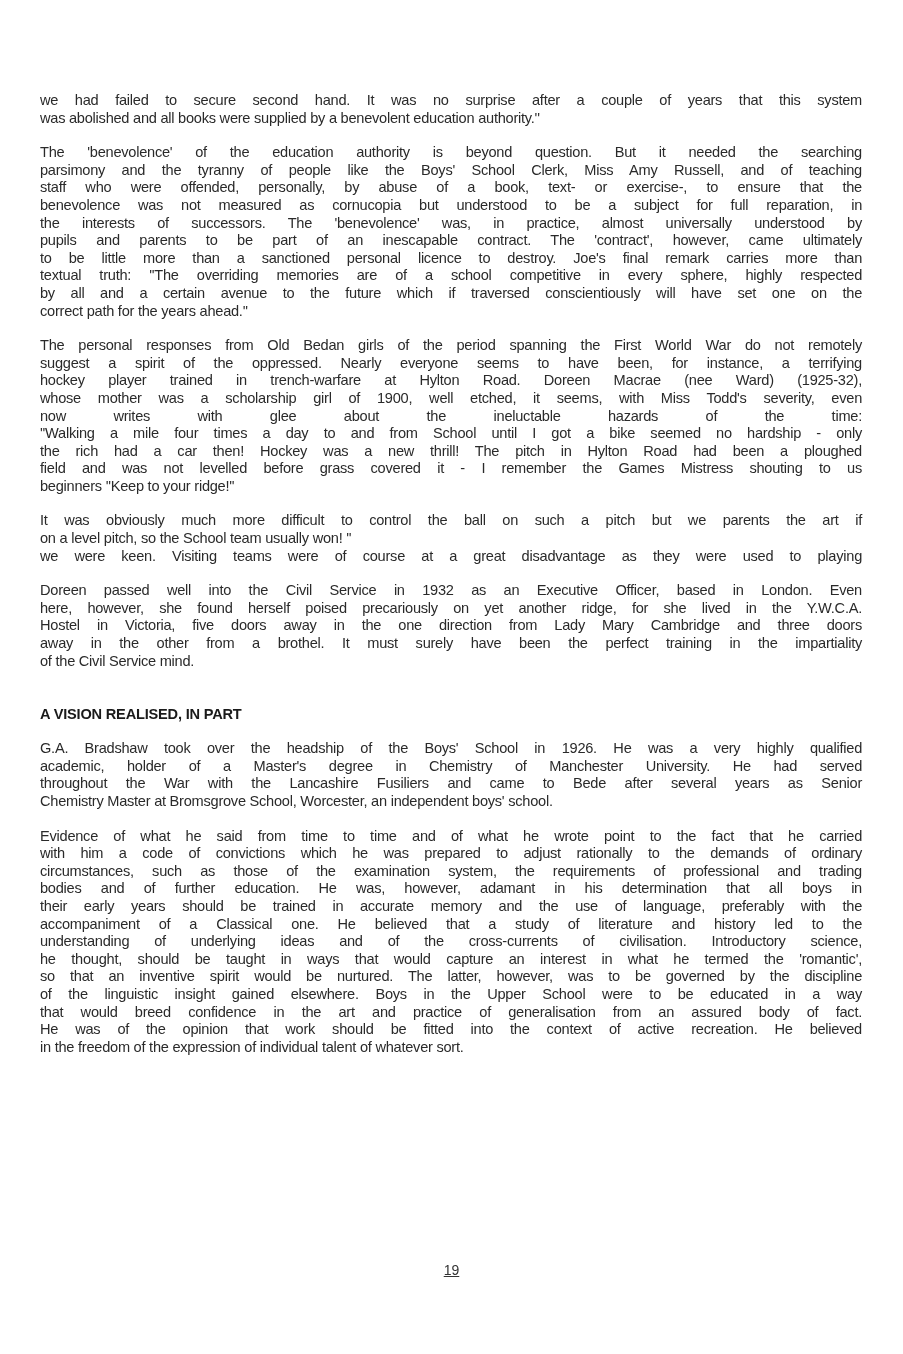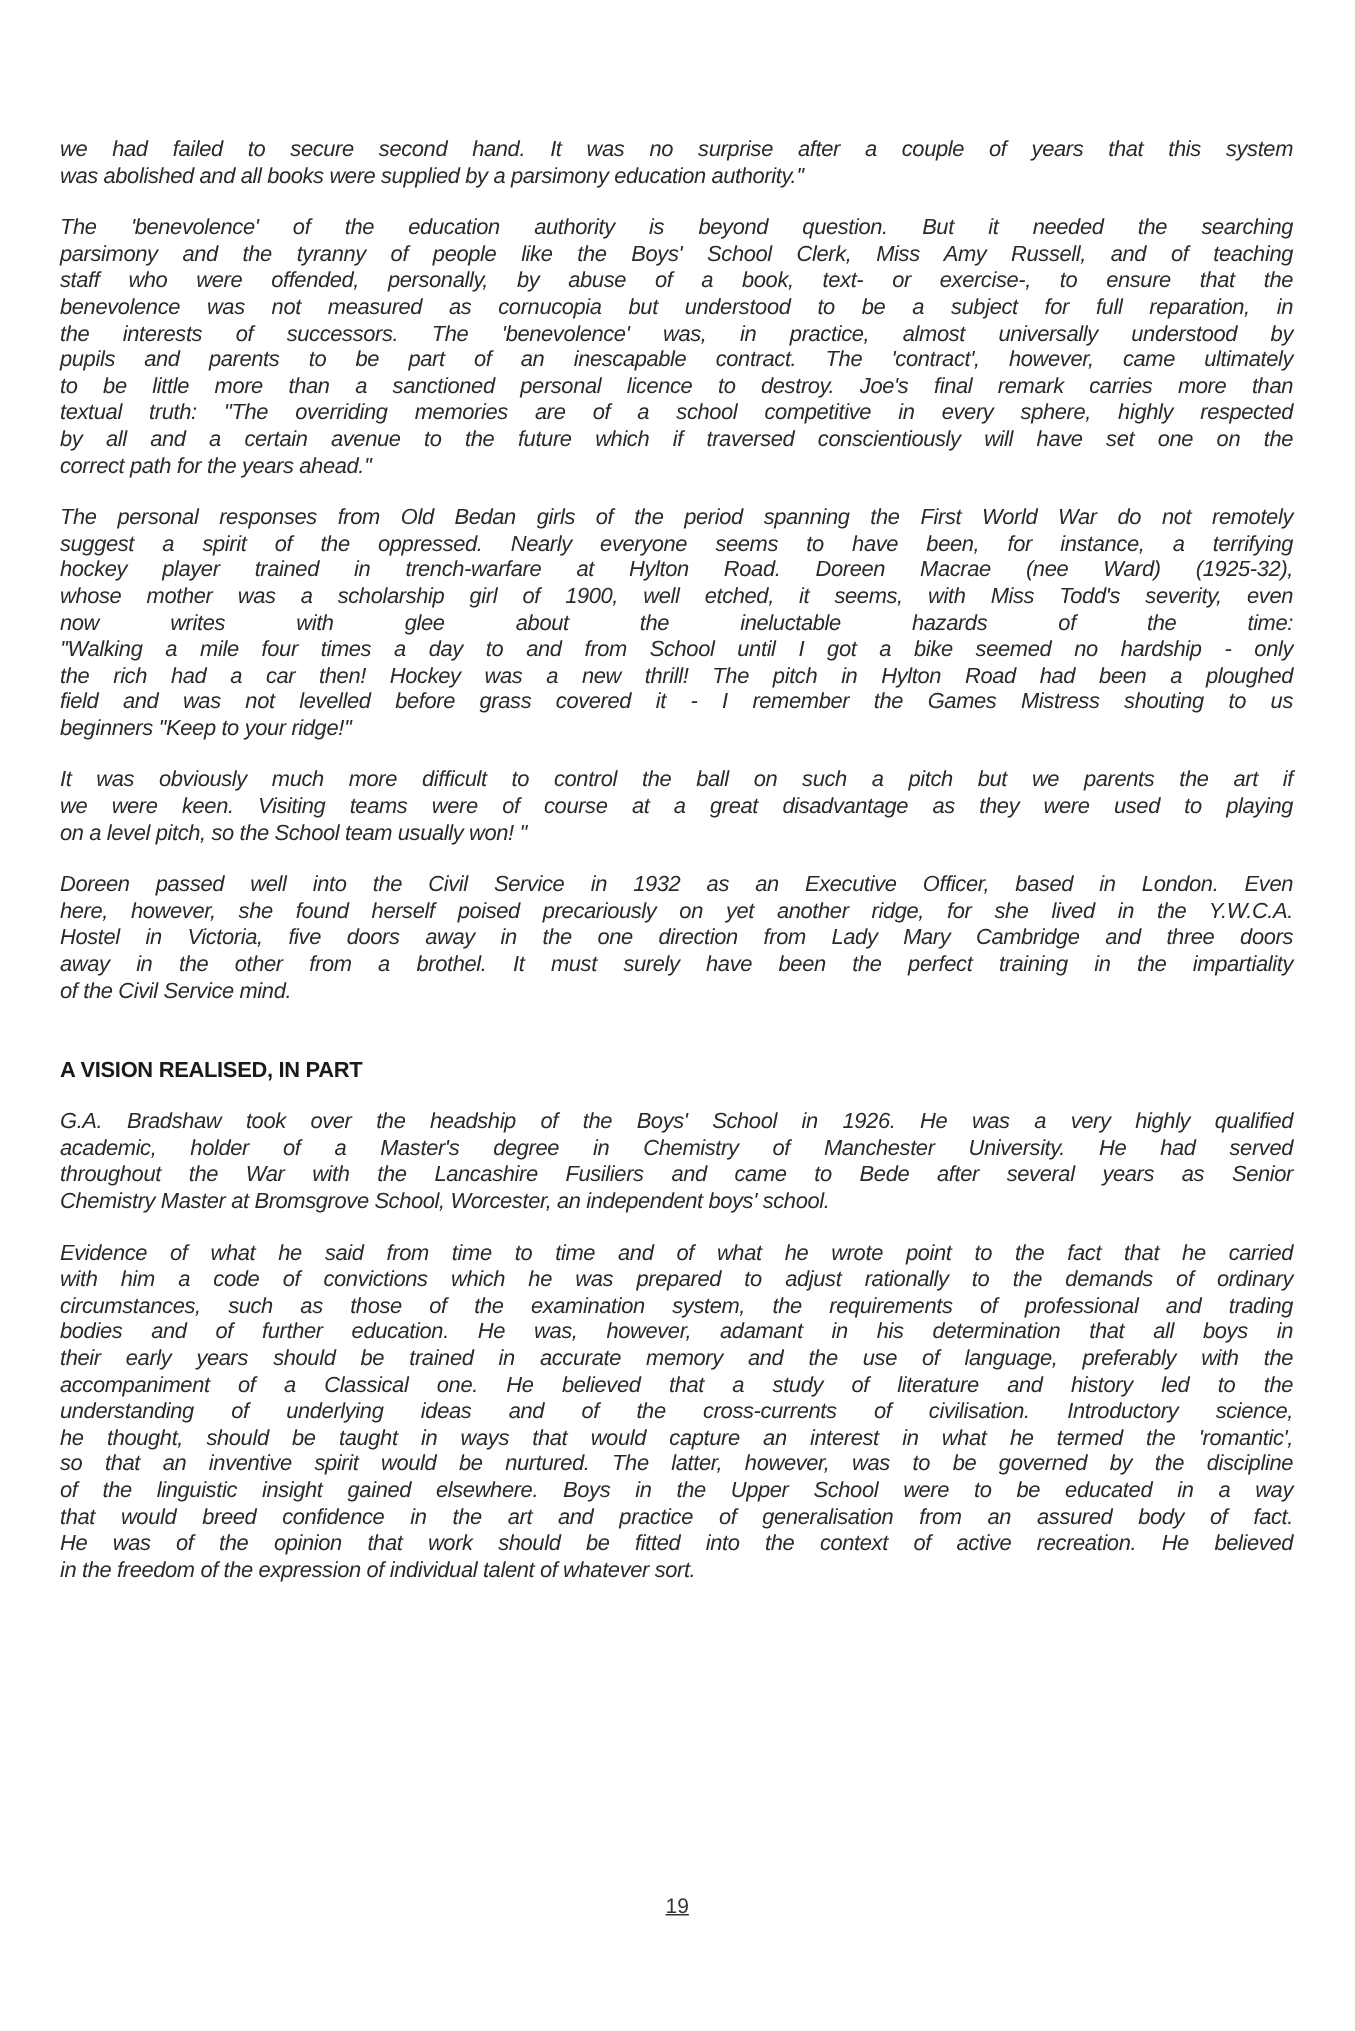--- a/index.html
+++ b/index.html
@@ -23,21 +23,21 @@
     }
     .para {
       margin: 0;
       font-size: 14.6px;
       line-height: 17.6px;
       text-align: justify;
       letter-spacing: -0.25px;
       word-spacing: 0px;
       white-space: pre-line;
     }
-    .line { display: block; text-align: justify; text-align-last: justify; font-style: italic; }
+    .line { display: block; text-align: justify; text-align-last: justify; }
     .line.last { text-align-last: left; }
     .gap { height: 17px; }
     .heading {
       margin: 0;
       font-family: "Liberation Sans", sans-serif;
       font-weight: bold;
       font-size: 14.6px;
       letter-spacing: -0.2px;
       text-align: left;
       color: #1a1a1a;
@@ -51,27 +51,27 @@
       font-size: 14px;
       color: #333;
       text-decoration: underline;
     }
   </style>
 </head>
 <body>
 
 <div class="page">
   <div id="main-paras">
-      <p class="para"><span class="line">we had failed to secure second hand.    It was no surprise after a couple of years that this system</span><span class="line last">was abolished and all books were supplied by a parsimony education authority.''</span></p>
+      <p class="para"><span class="line">we had failed to secure second hand.    It was no surprise after a couple of years that this system</span><span class="line last">was abolished and all books were supplied by a benevolent education authority.''</span></p>
       <div class="gap"></div>
       <p class="para"><span class="line">The 'benevolence' of the education authority is beyond question.    But it needed the searching</span><span class="line">parsimony and the tyranny of people like the Boys' School Clerk, Miss Amy Russell, and of teaching</span><span class="line">staff who were offended, personally, by abuse of a book, text- or exercise-, to ensure that the</span><span class="line">benevolence was not measured as cornucopia but understood to be a subject for full reparation, in</span><span class="line">the interests of successors.    The 'benevolence' was, in practice, almost universally understood by</span><span class="line">pupils and parents to be part of an inescapable contract.    The 'contract', however, came ultimately</span><span class="line">to be little more than a sanctioned personal licence to destroy.    Joe's final remark carries more than</span><span class="line">textual truth:    ''The overriding memories are of a school competitive in every sphere, highly respected</span><span class="line">by all and a certain avenue to the future which if traversed conscientiously will have set one on the</span><span class="line last">correct path for the years ahead.''</span></p>
       <div class="gap"></div>
       <p class="para"><span class="line">The personal responses from Old Bedan girls of the period spanning the First World War do not remotely</span><span class="line">suggest a spirit of the oppressed.    Nearly everyone seems to have been, for instance, a terrifying</span><span class="line">hockey player trained in trench-warfare at Hylton Road.    Doreen Macrae (nee Ward) (1925-32),</span><span class="line">whose mother was a scholarship girl of 1900, well etched, it seems, with Miss Todd's severity, even</span><span class="line">now writes with glee about the ineluctable hazards of the time:</span><span class="line">''Walking a mile four times a day to and from School until I got a bike seemed no hardship - only</span><span class="line">the rich had a car then!    Hockey was a new thrill!    The pitch in Hylton Road had been a ploughed</span><span class="line">field and was not levelled before grass covered it - I remember the Games Mistress shouting to us</span><span class="line last">beginners ''Keep to your ridge!''</span></p>
       <div class="gap"></div>
-      <p class="para"><span class="line">It was obviously much more difficult to control the ball on such a pitch but we parents the art if</span><span class="line">we were keen.    Visiting teams were of course at a great disadvantage as they were used to playing</span><span class="line last">on a level pitch, so the School team usually won! ''</span></p>
+      <p class="para"><span class="line">It was obviously much more difficult to control the ball on such a pitch but we parents the art if</span><span class="line last">on a level pitch, so the School team usually won! ''</span><span class="line">we were keen.    Visiting teams were of course at a great disadvantage as they were used to playing</span></p>
       <div class="gap"></div>
       <p class="para"><span class="line">Doreen passed well into the Civil Service in 1932 as an Executive Officer, based in London.    Even</span><span class="line">here, however, she found herself poised precariously on yet another ridge, for she lived in the Y.W.C.A.</span><span class="line">Hostel in Victoria, five doors away in the one direction from Lady Mary Cambridge and three doors</span><span class="line">away in the other from a brothel.    It must surely have been the perfect training in the impartiality</span><span class="line last">of the Civil Service mind.</span></p>
     </div>
   <div class="gap" style="height:36px"></div>
   <h2 class="heading">A VISION REALISED, IN PART</h2>
   <div class="gap" style="height:18px"></div>
   <div id="section-paras">
       <p class="para"><span class="line">G.A. Bradshaw took over the headship of the Boys' School in 1926.    He was a very highly qualified</span><span class="line">academic, holder of a Master's degree in Chemistry of Manchester University.    He had served</span><span class="line">throughout the War with the Lancashire Fusiliers and came to Bede after several years as Senior</span><span class="line last">Chemistry Master at Bromsgrove School, Worcester, an independent boys' school.</span></p>
       <div class="gap"></div>
       <p class="para"><span class="line">Evidence of what he said from time to time and of what he wrote point to the fact that he carried</span><span class="line">with him a code of convictions which he was prepared to adjust rationally to the demands of ordinary</span><span class="line">circumstances, such as those of the examination system, the requirements of professional and trading</span><span class="line">bodies and of further education.    He was, however, adamant in his determination that all boys in</span><span class="line">their early years should be trained in accurate memory and the use of language, preferably with the</span><span class="line">accompaniment of a Classical one.    He believed that a study of literature and history led to the</span><span class="line">understanding of underlying ideas and of the cross-currents of civilisation.    Introductory science,</span><span class="line">he thought, should be taught in ways that would capture an interest in what he termed the 'romantic',</span><span class="line">so that an inventive spirit would be nurtured.    The latter, however, was to be governed by the discipline</span><span class="line">of the linguistic insight gained elsewhere.    Boys in the Upper School were to be educated in a way</span><span class="line">that would breed confidence in the art and practice of generalisation from an assured body of fact.</span><span class="line">He was of the opinion that work should be fitted into the context of active recreation.    He believed</span><span class="line last">in the freedom of the expression of individual talent of whatever sort.</span></p>

